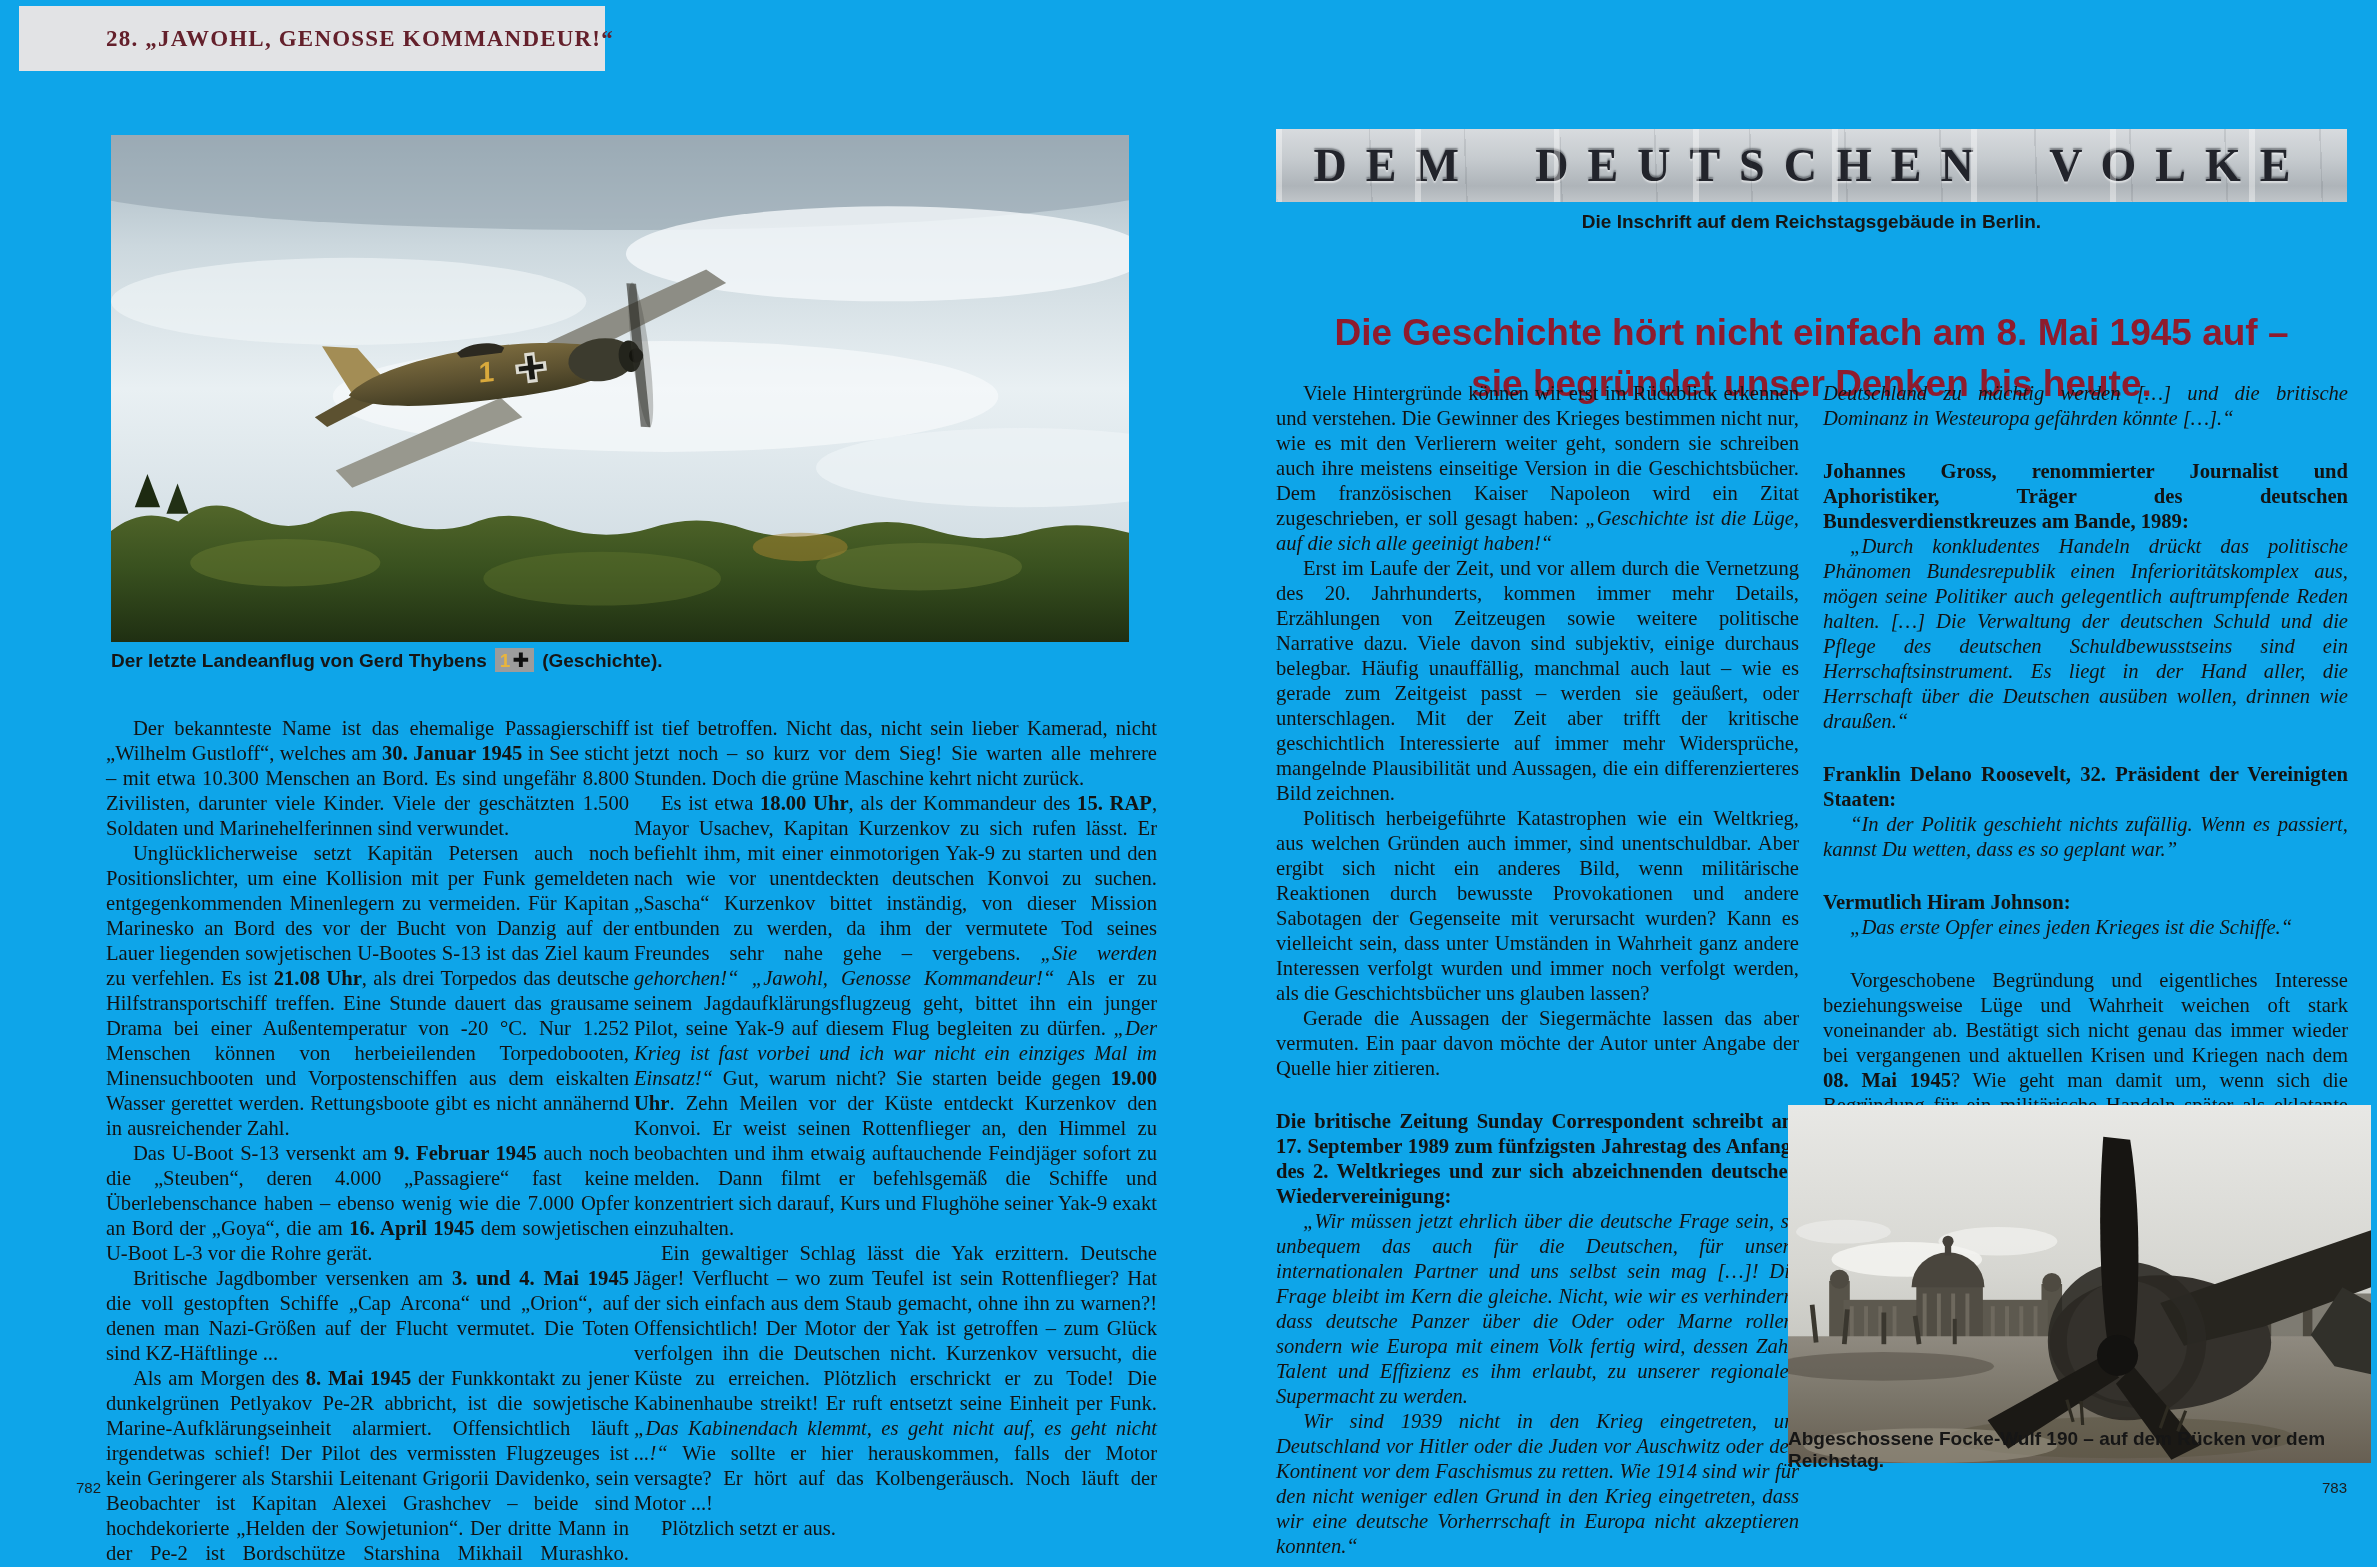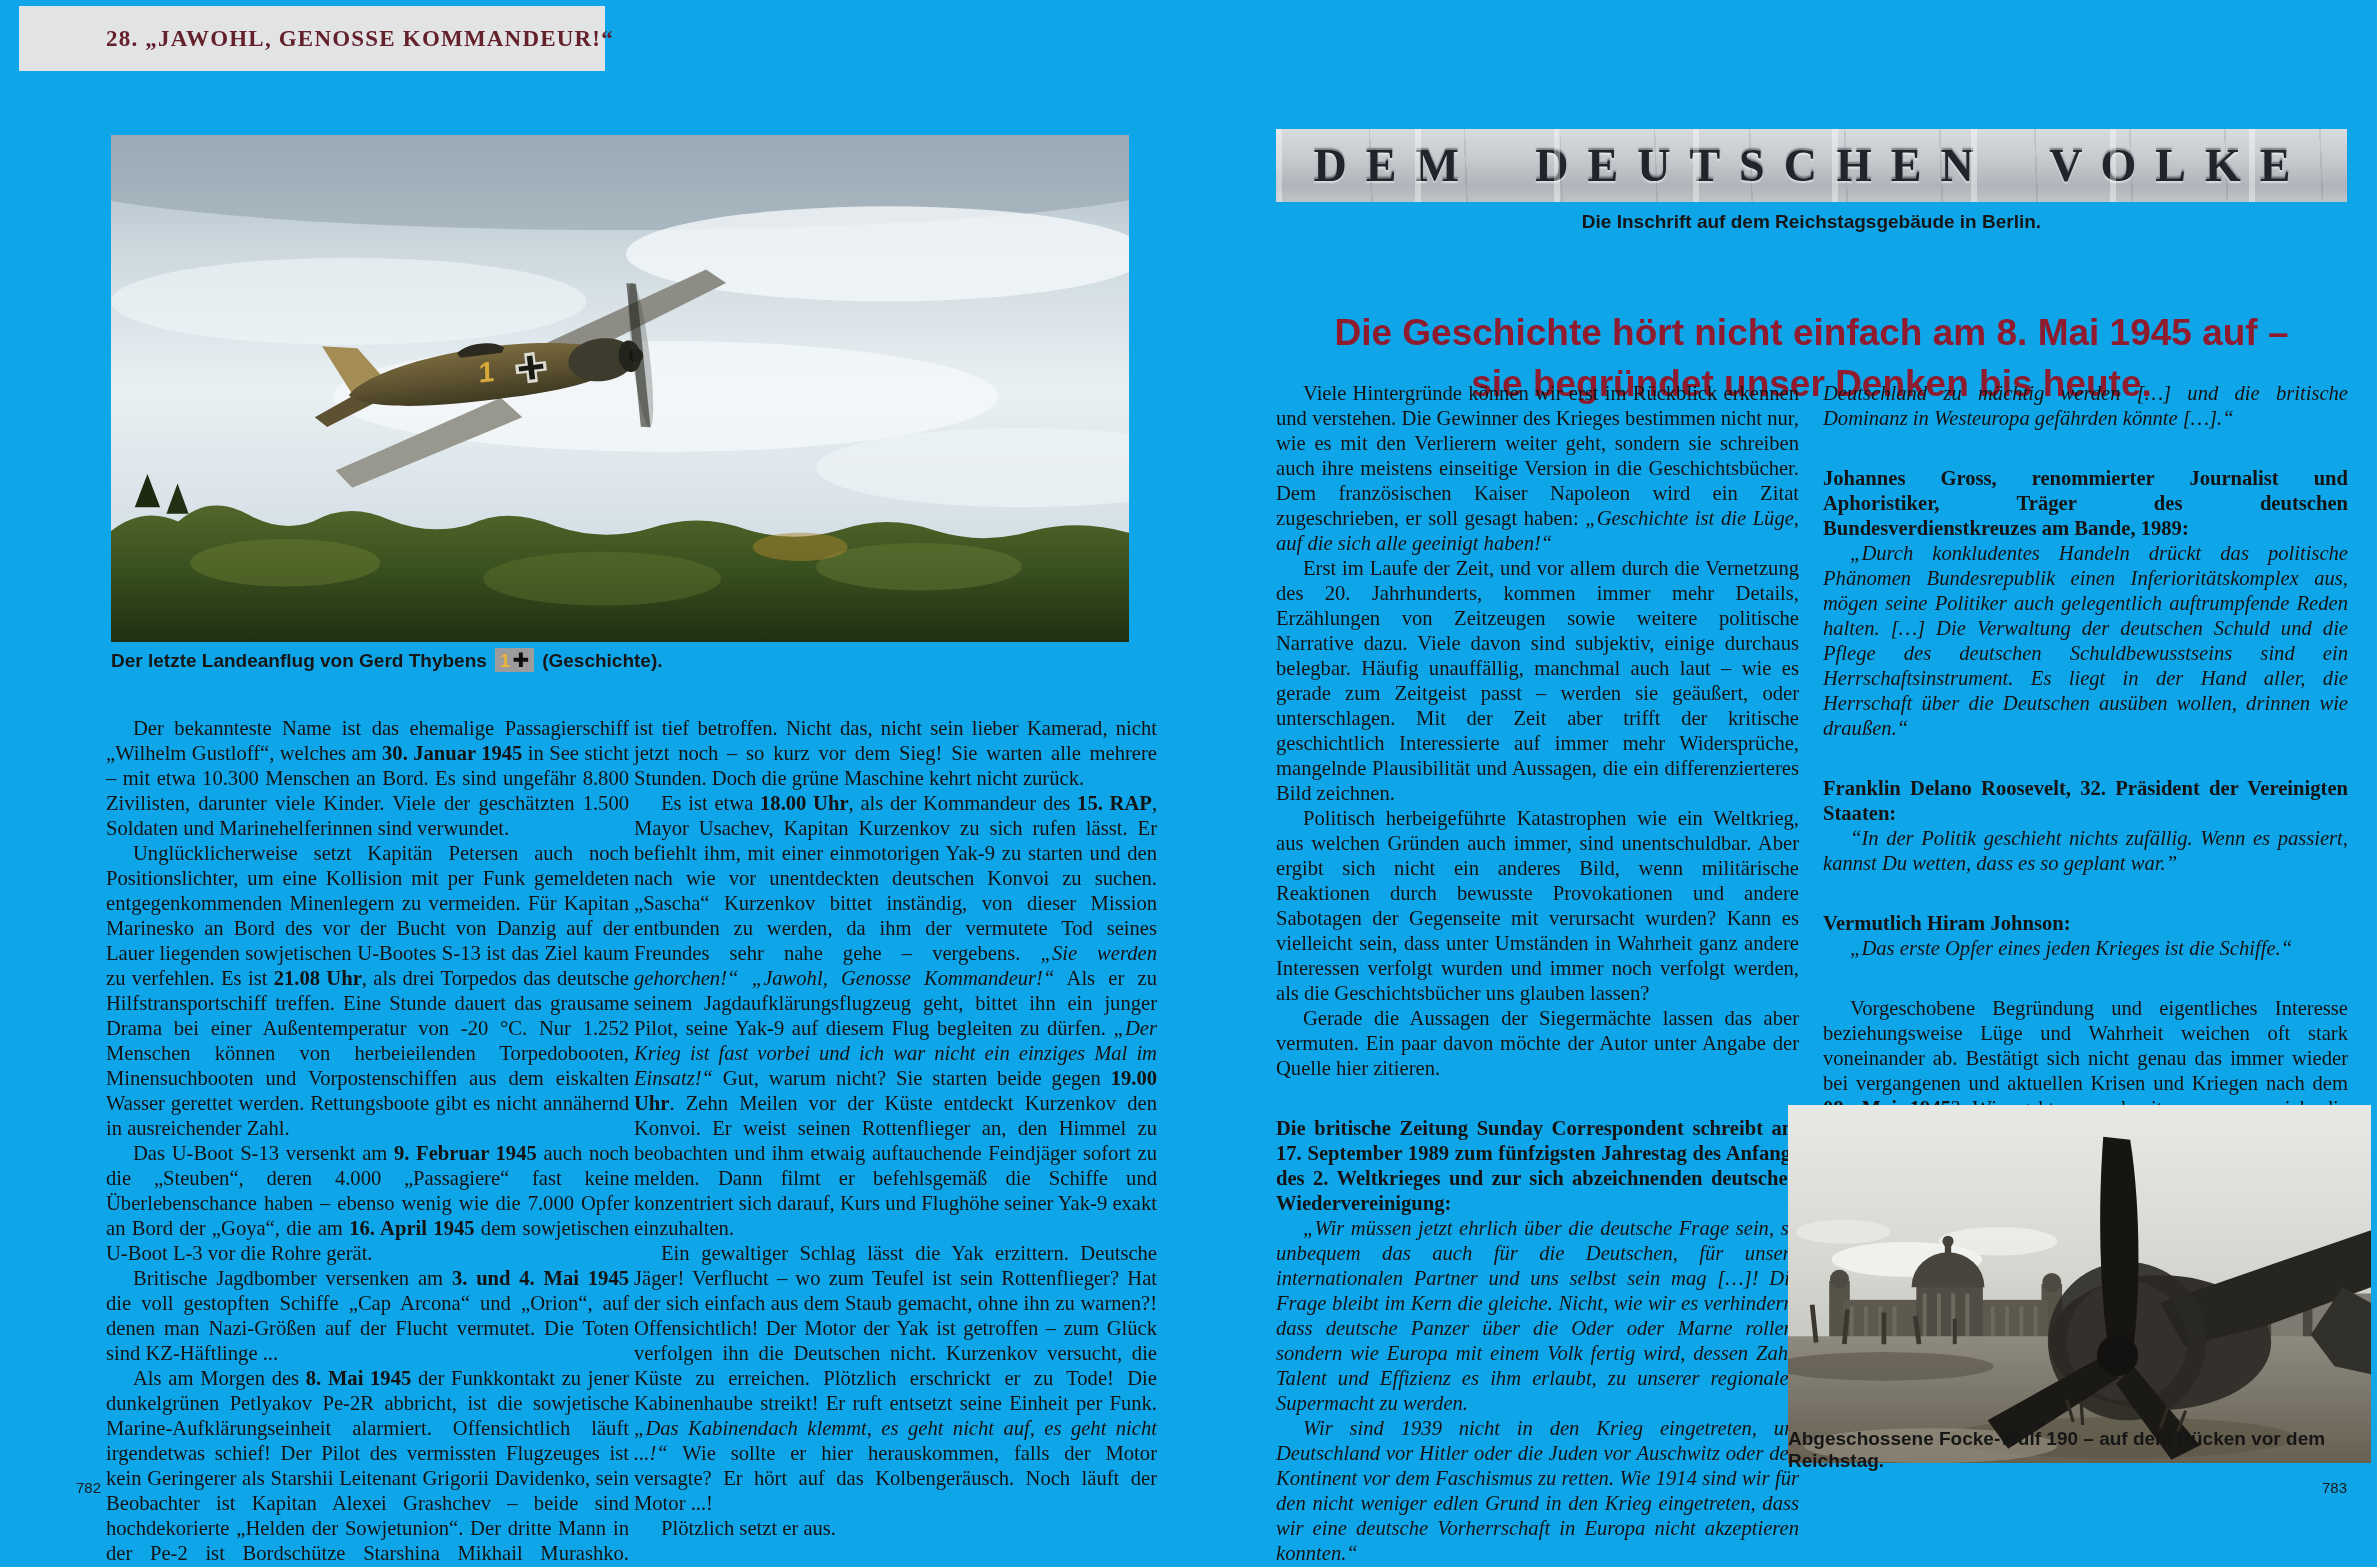--- a/index.html
+++ b/index.html
@@ -46,21 +46,21 @@
 
   
   .col{position:absolute;width:523px;font-size:20.6px;line-height:25px;text-align:justify;
        color:#131313;hyphens:none;}
   #col1{left:106px;top:716px;}
   #col2{left:634px;top:716px;}
   #col3{left:1276px;top:381px;}
   #col4{left:1823px;top:381px;width:525px;}
   .para{margin:0;text-indent:27px;}
   .para.noindent{text-indent:0;}
-  .para.gap{margin-top:35px;}
+  .para.gap{margin-top:28px;}
   .para.center{text-align:center;text-indent:0;}
   .b{font-weight:700;}
   .i{font-style:italic;}
 
   
   .pageno{position:absolute;top:1479px;font-family:"Liberation Sans",sans-serif;
           font-weight:500;font-size:15px;color:#1b1b1b;}
   .pageno-left{left:76px;}
   .pageno-right{left:2290px;width:57px;text-align:right;}
 </style>

